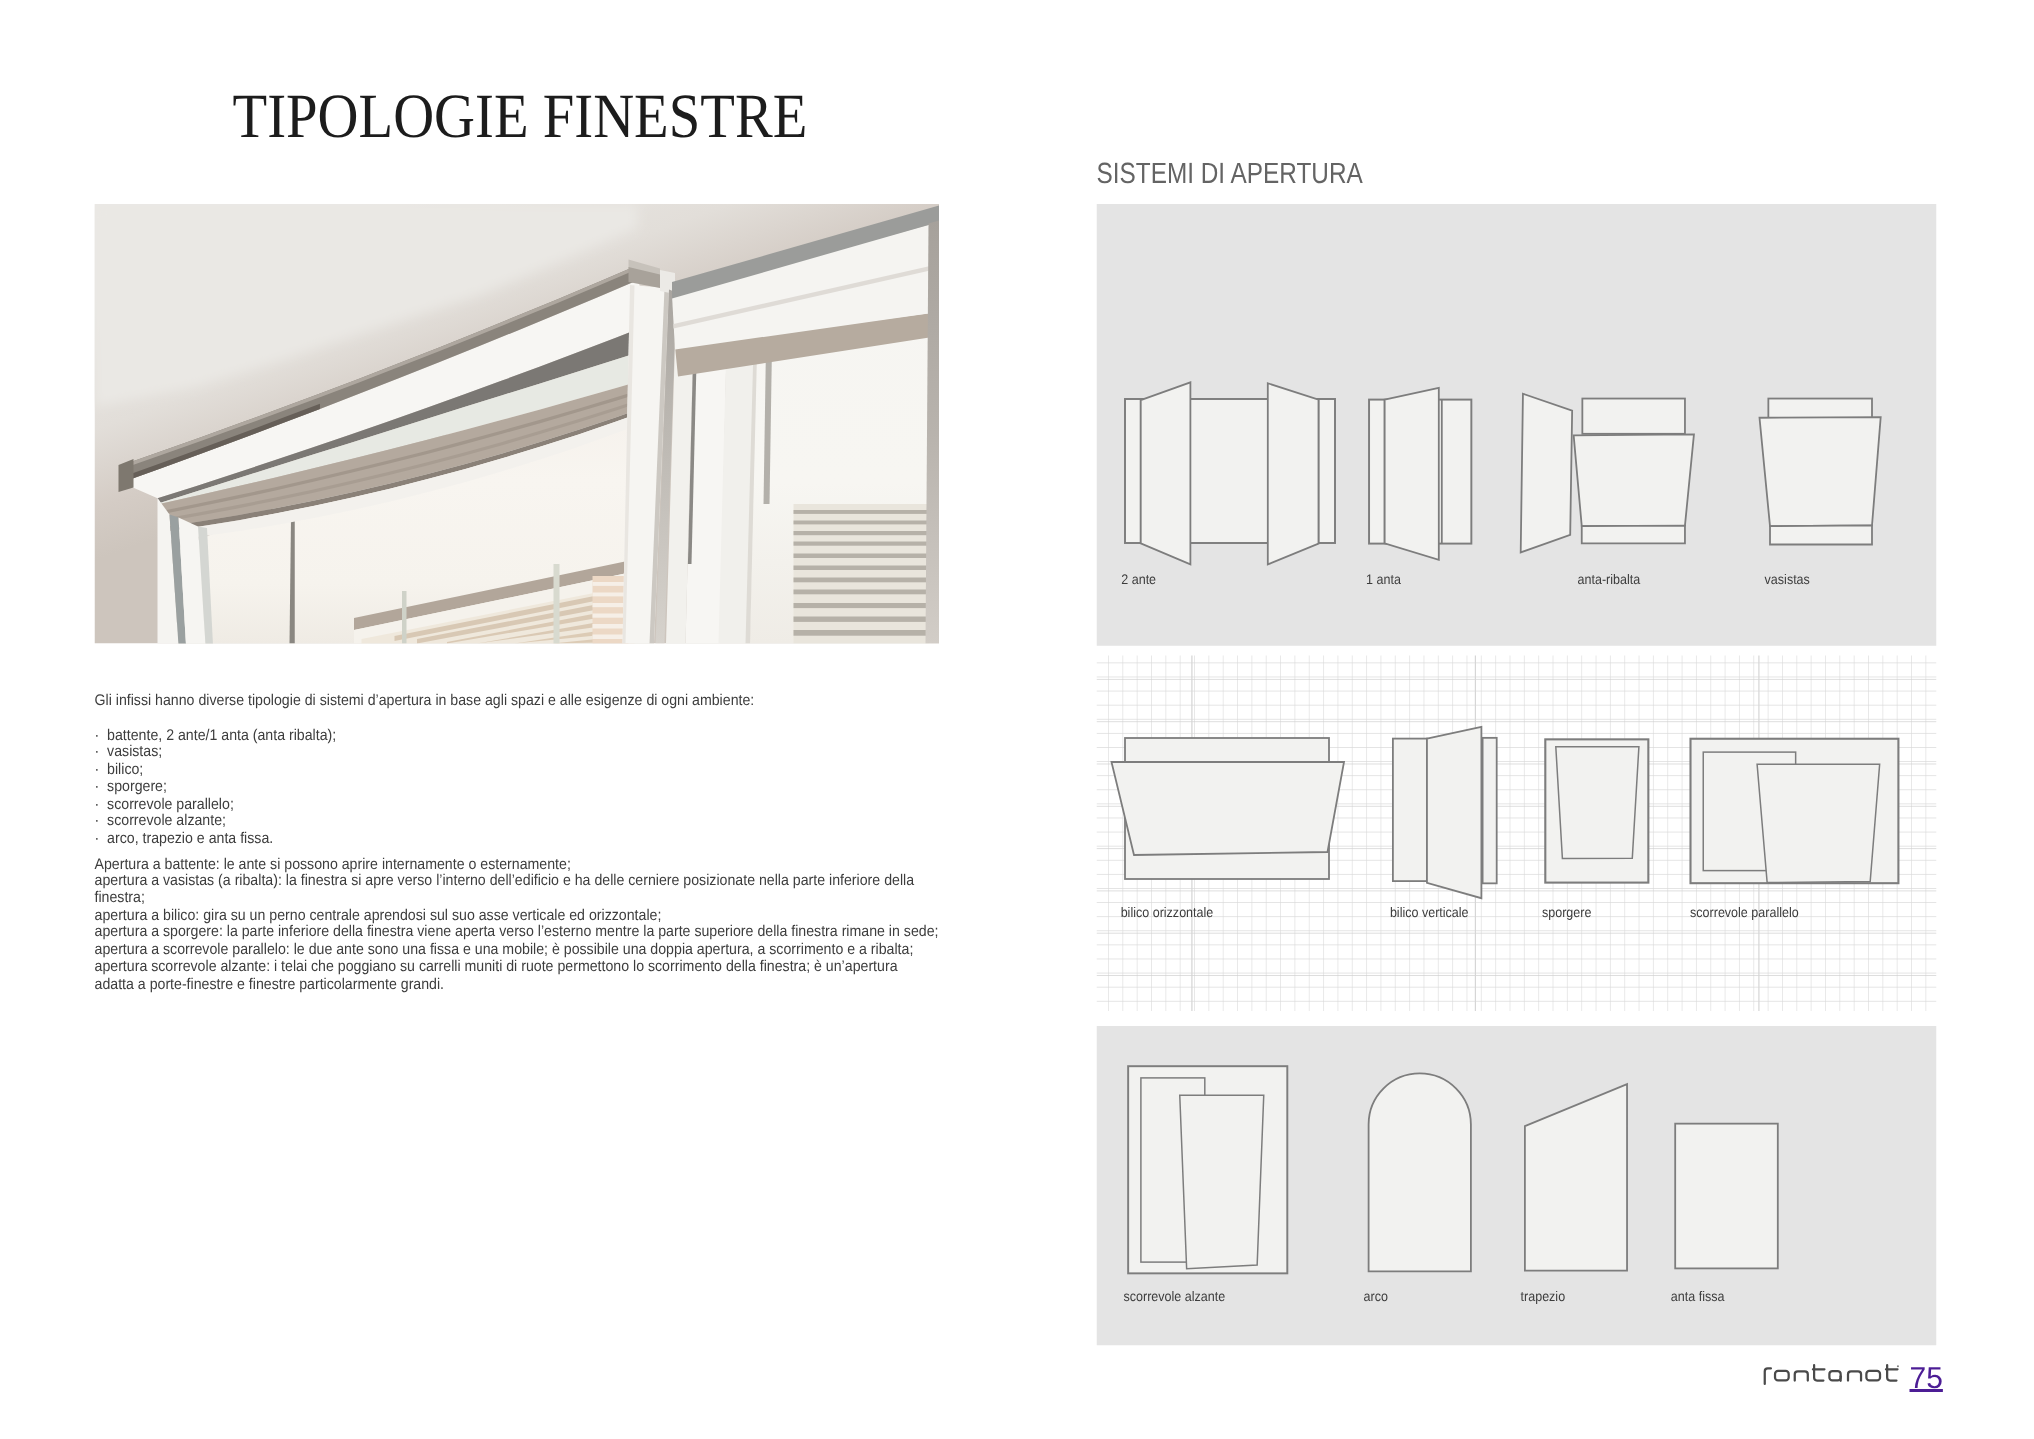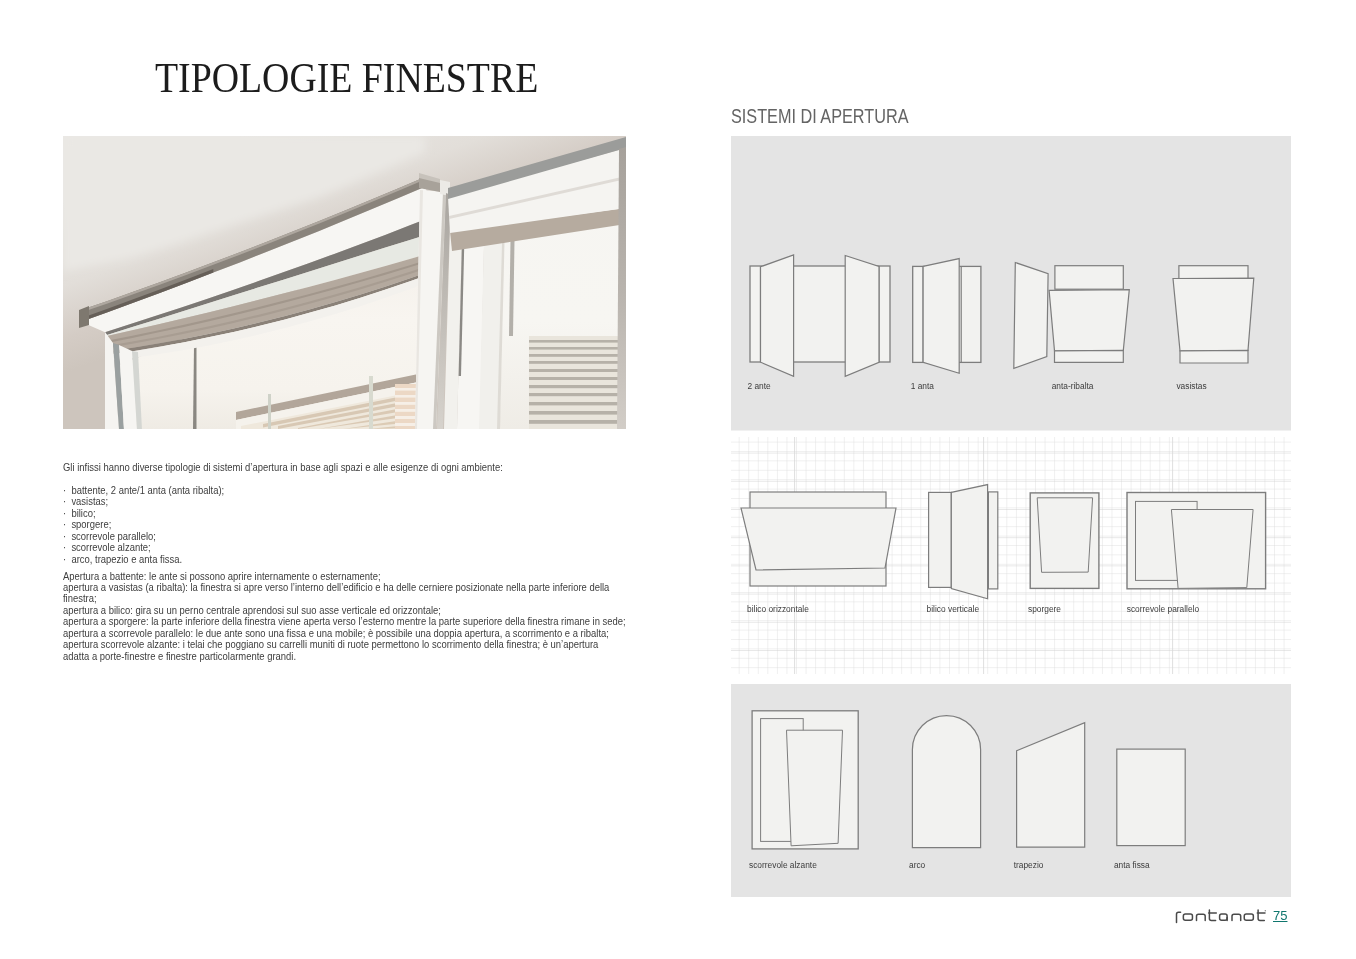--- a/index.html
+++ b/index.html
@@ -318,15 +318,15 @@
     <path d="M 60.0 16.4 L 60.0 12.2 Q 60.0 10.25 62 10.25 L 66.7 10.25 Q 68.7 10.25 68.7 12.2 L 68.7 16.4"></path>
 
     <rect x="72.25" y="9.95" width="9.1" height="6.3" rx="2"></rect>
 
     <path d="M 86.1 6.0 L 86.1 14.4 Q 86.1 16.4 88.1 16.4 L 92.3 16.4 M 85.3 8.9 L 93.0 8.9"></path>
   </g>
 
   <circle cx="93.3" cy="6.8" r="0.7" fill="#848484"></circle>
 </svg>
 
-<div class="abs" style="left:1273px;top:908px;font-size:13px;color:#0f766e;text-decoration:underline;">75</div>
+<div class="abs" style="left:1273px;top:908px;font-size:20px;color:#4c1d95;text-decoration:underline;">75</div>
 
 </div>
 
 </body></html>

